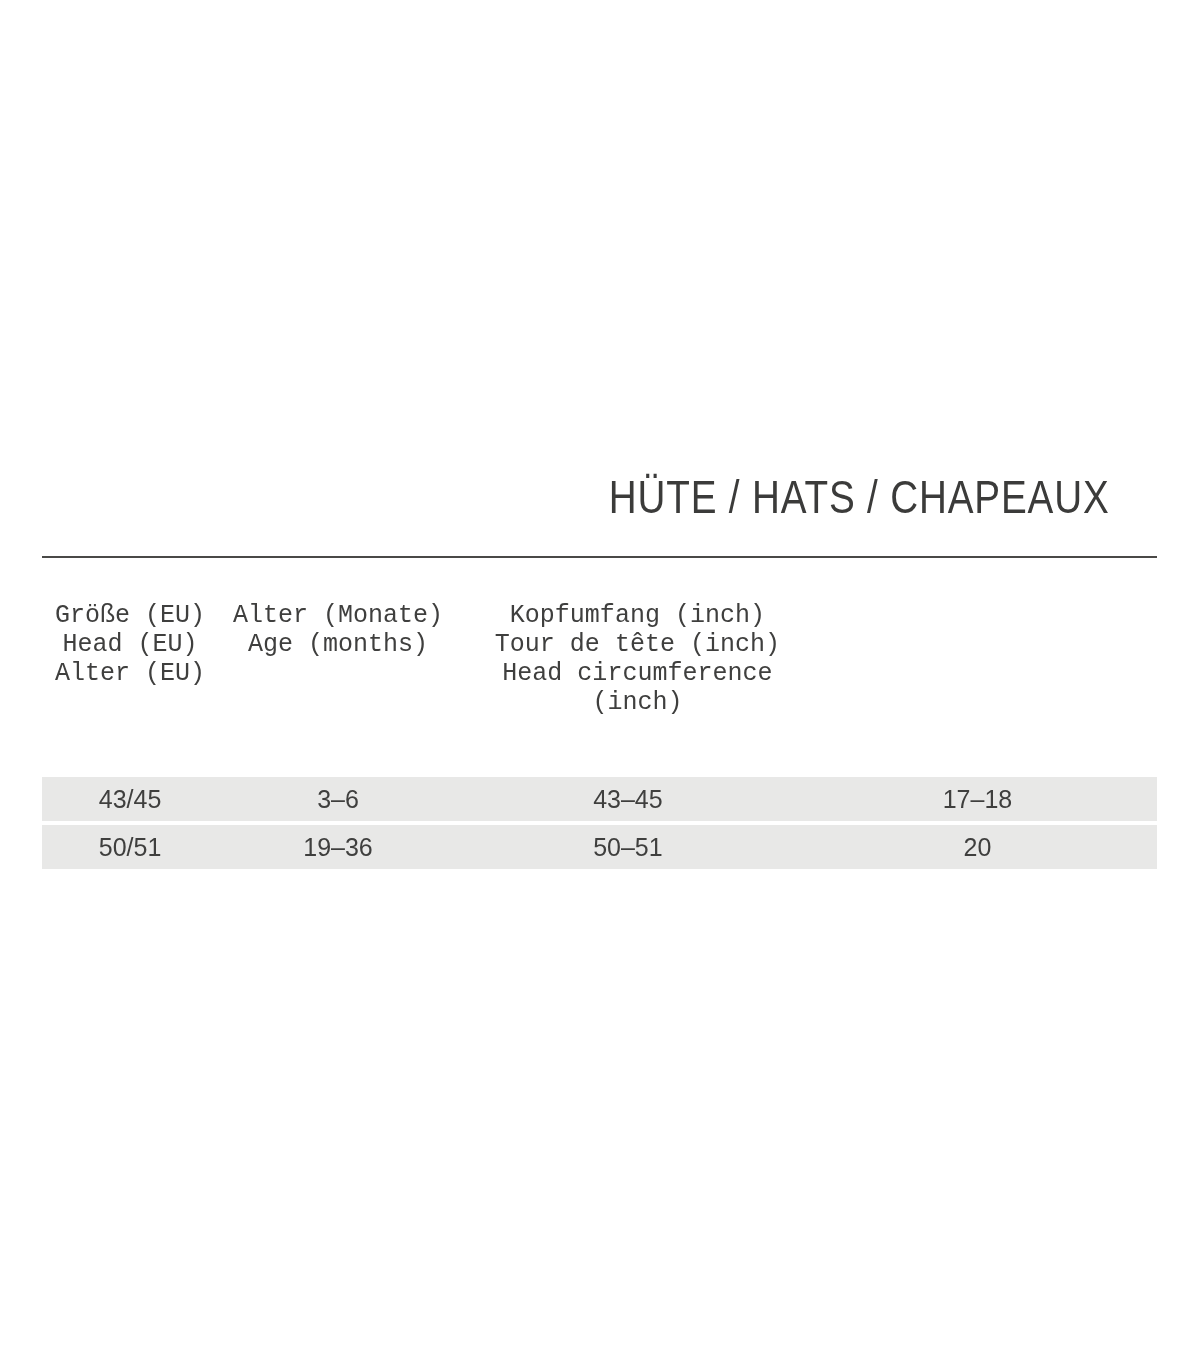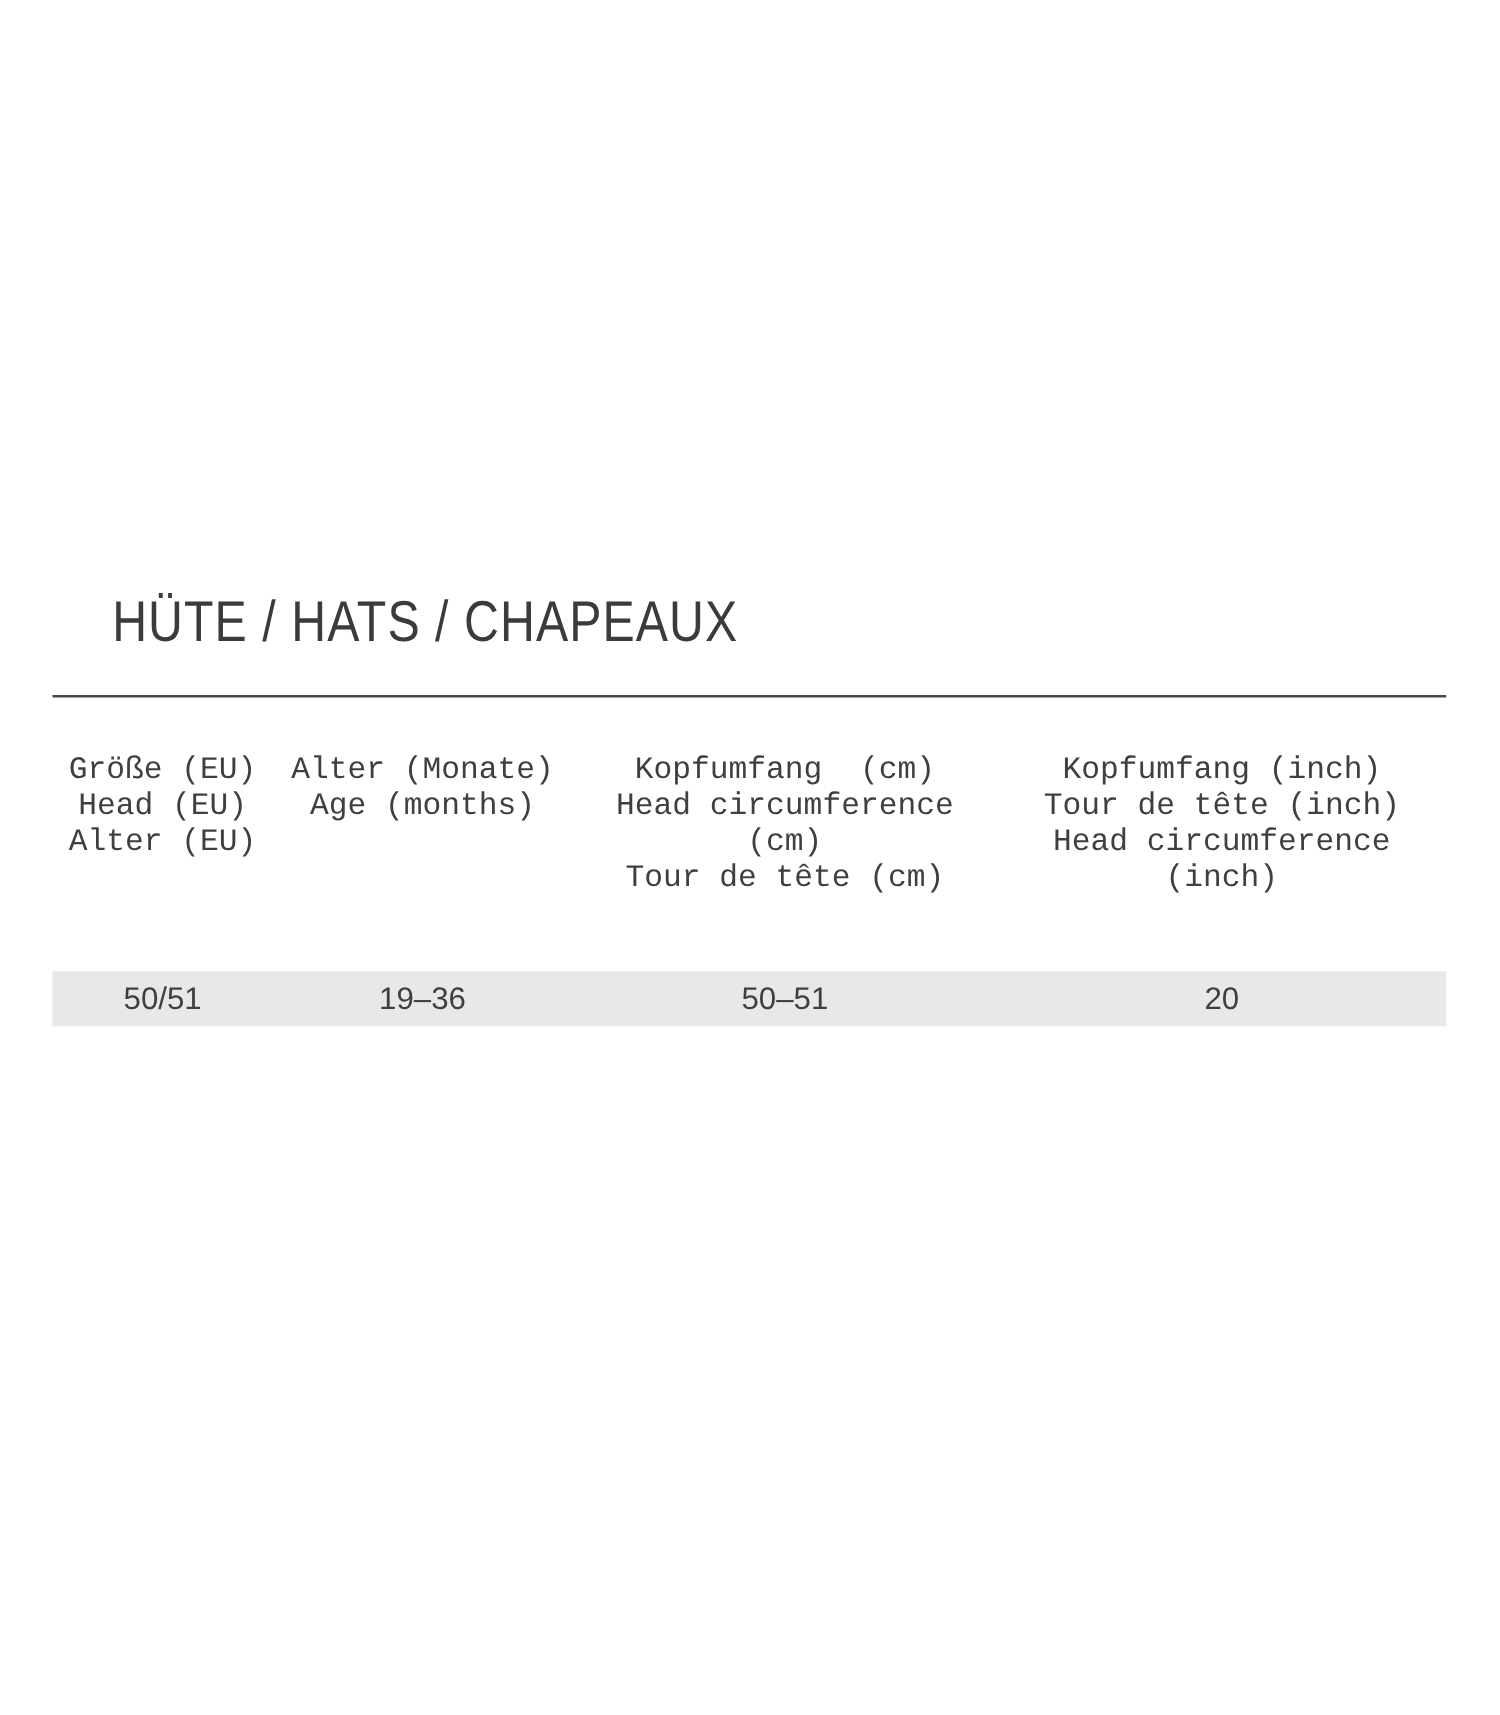--- a/index.html
+++ b/index.html
@@ -14,21 +14,21 @@
     font-family: "Liberation Sans", "DejaVu Sans", sans-serif;
     color: #3f3f3e;
     -webkit-font-smoothing: antialiased;
   }
   .sheet {
     width: 1115px;
     margin-left: 42px;
     padding-top: 474px;
   }
   .title-wrap {
-    text-align: left;
+    text-align: right;
     width: 100%;
   }
   .title {
     display: inline-block;
     font-size: 46px;
     line-height: 46px;
     font-weight: 300;
     color: #3b3b3a;
     letter-spacing: 1px;
     transform: scaleX(0.84);
@@ -90,34 +90,35 @@
     <div class="thead">
       <div class="th col-0">
         <div>Größe (EU)</div>
         <div>Head (EU)</div>
         <div>Alter (EU)</div>
       </div>
       <div class="th col-1">
         <div>Alter (Monate)</div>
         <div>Age (months)</div>
       </div>
-      <div class="th col-2">
-        <div>Kopfumfang&nbsp; (cm)</div>
-        <div>Head circumference (cm)</div>
-        <div>Tour de tête (cm)</div>
-      </div>
       <div class="th col-3">
         <div>Kopfumfang (inch)</div>
         <div>Tour de tête (inch)</div>
         <div>Head circumference (inch)</div>
       </div>
     </div>
 
     <div class="tbody">
 
+      <div class="trow">
+        <div class="td col-0">43/45</div>
+        <div class="td col-1">3–6</div>
+        <div class="td col-2">43–45</div>
+        <div class="td col-3">17–18</div>
+      </div>
 
 
       <div class="trow">
         <div class="td col-0">50/51</div>
         <div class="td col-1">19–36</div>
         <div class="td col-2">50–51</div>
         <div class="td col-3">20</div>
       </div>
 
     </div>

